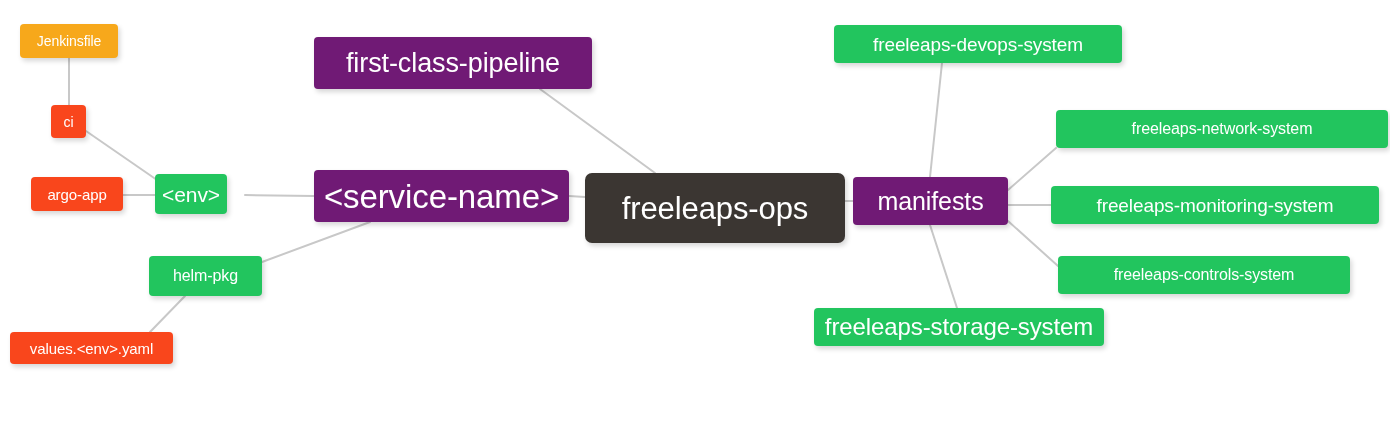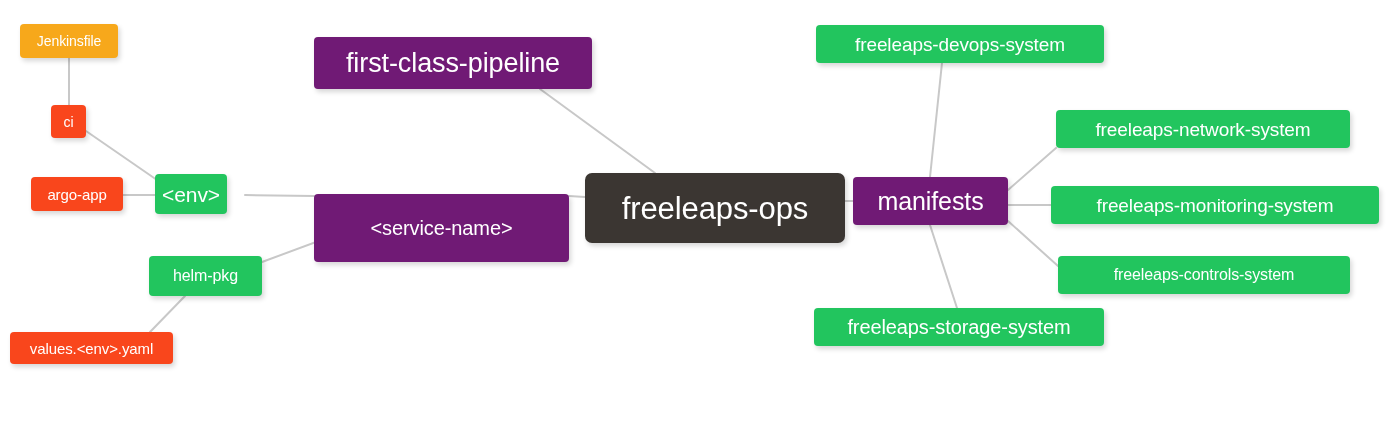--- a/index.html
+++ b/index.html
@@ -82,38 +82,38 @@
       </div>
       <div class="node n-green" style="left: 149px; top: 256px; width: 113px; height: 40px; font-size: 16px;">
         <span>helm-pkg</span>
       </div>
       <div class="node n-red" style="left: 10px; top: 332px; width: 163px; height: 18px; font-size: 15px;">
         <span>values.&lt;env&gt;.yaml</span>
       </div>
       <div class="node n-blue" style="left: 314px; top: 37px; width: 278px; height: 52px; font-size: 27px;">
         <span>first-class-pipeline</span>
       </div>
-      <div class="node n-blue" style="left: 314px; top: 170px; width: 255px; height: 68px; font-size: 20px; margin-top: 24px;">
+      <div class="node n-blue" style="left: 314px; top: 170px; width: 255px; height: 52px; font-size: 33px;">
         <span>&lt;service-name&gt;</span>
       </div>
       <div class="node n-root" style="left: 585px; top: 173px; width: 260px; height: 70px; font-size: 31px; border-radius: 7px;">
         <span>freeleaps-ops</span>
       </div>
       <div class="node n-blue" style="left: 853px; top: 177px; width: 155px; height: 48px; font-size: 25px;">
         <span>manifests</span>
       </div>
-      <div class="node n-green" style="left: 816px; top: 25px; width: 288px; height: 38px; font-size: 19px;">
+      <div class="node n-green" style="left: 834px; top: 25px; width: 288px; height: 38px; font-size: 19px;">
         <span>freeleaps-devops-system</span>
       </div>
-      <div class="node n-green" style="left: 1056px; top: 110px; width: 294px; height: 38px; font-size: 19px;">
+      <div class="node n-green" style="left: 1056px; top: 110px; width: 332px; height: 38px; font-size: 16px;">
         <span>freeleaps-network-system</span>
       </div>
       <div class="node n-green" style="left: 1051px; top: 186px; width: 328px; height: 38px; font-size: 19px;">
         <span>freeleaps-monitoring-system</span>
       </div>
       <div class="node n-green" style="left: 1058px; top: 256px; width: 292px; height: 38px; font-size: 16px;">
         <span>freeleaps-controls-system</span>
       </div>
-      <div class="node n-green" style="left: 814px; top: 308px; width: 290px; height: 38px; font-size: 20px;">
+      <div class="node n-green" style="left: 814px; top: 308px; width: 290px; height: 38px; font-size: 24px;">
         <span>freeleaps-storage-system</span>
       </div>
     </div>
 </div>
 
 </body></html>

